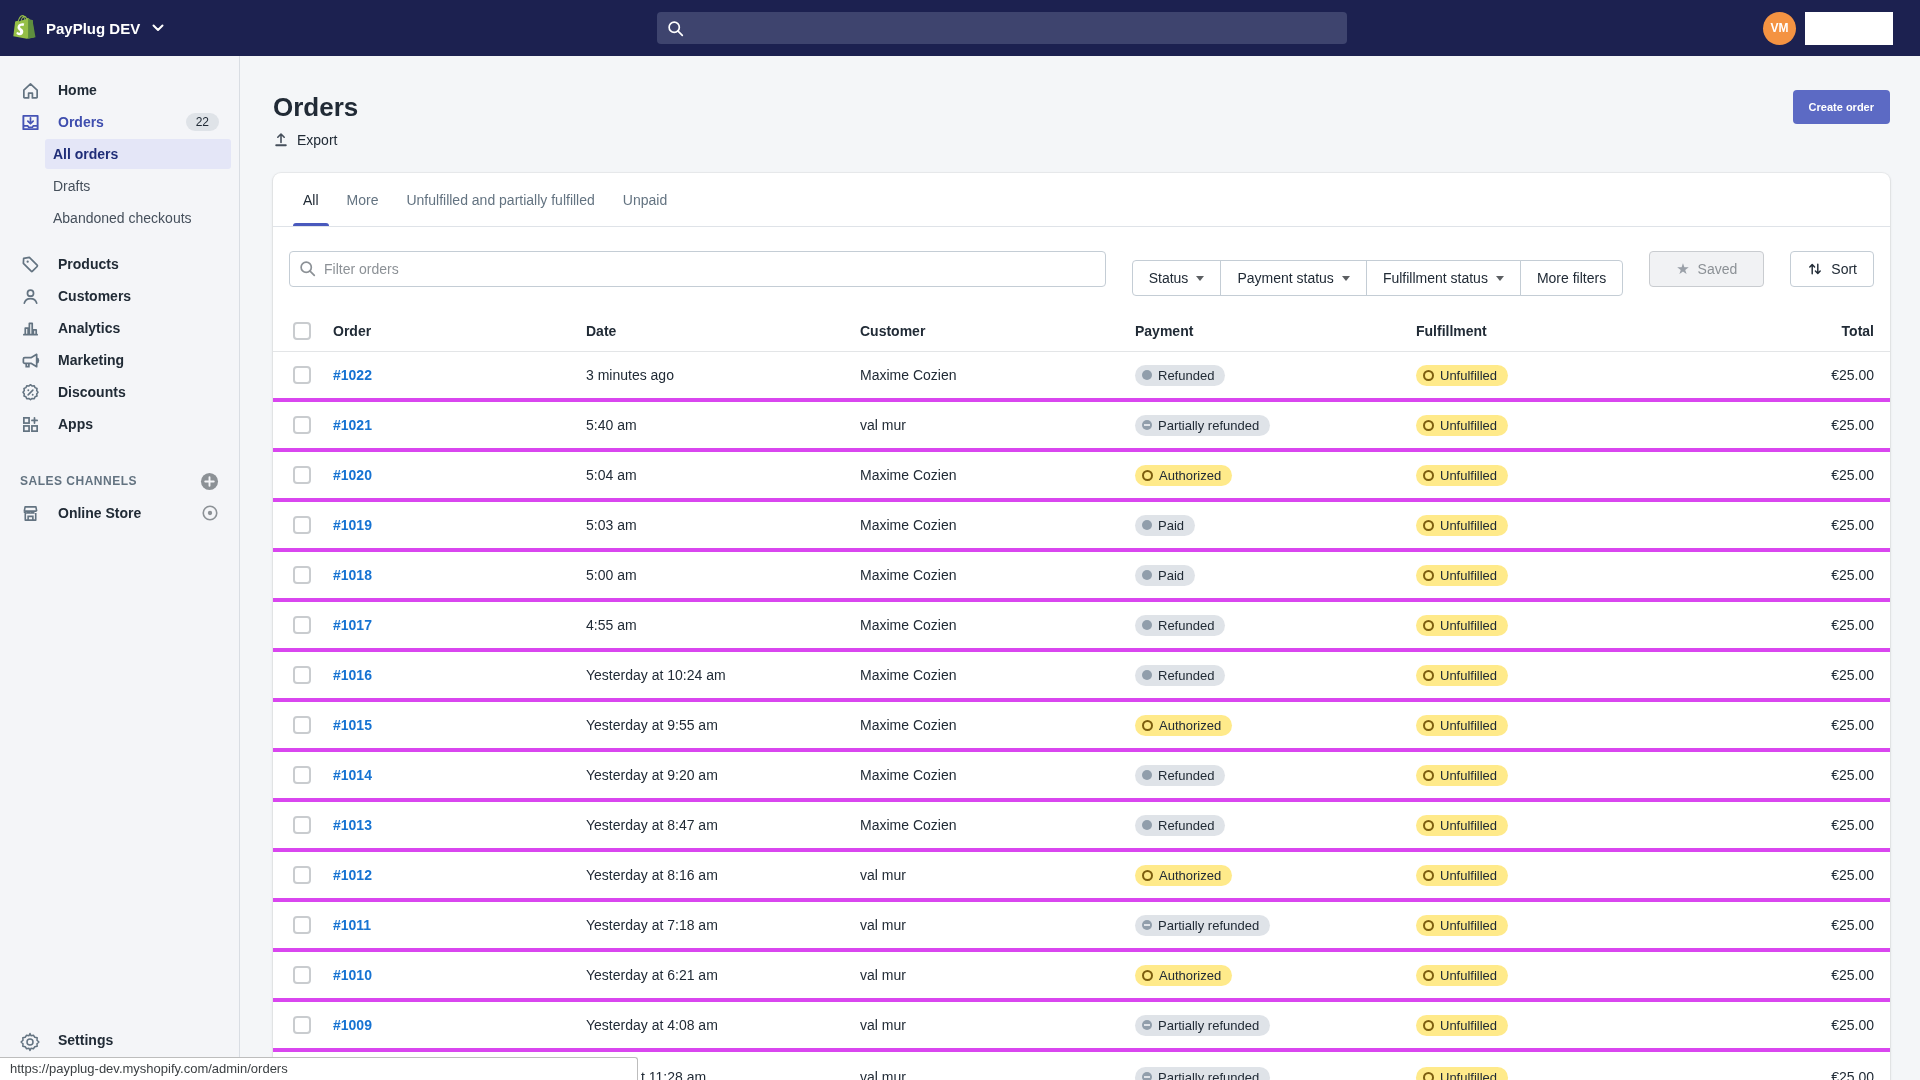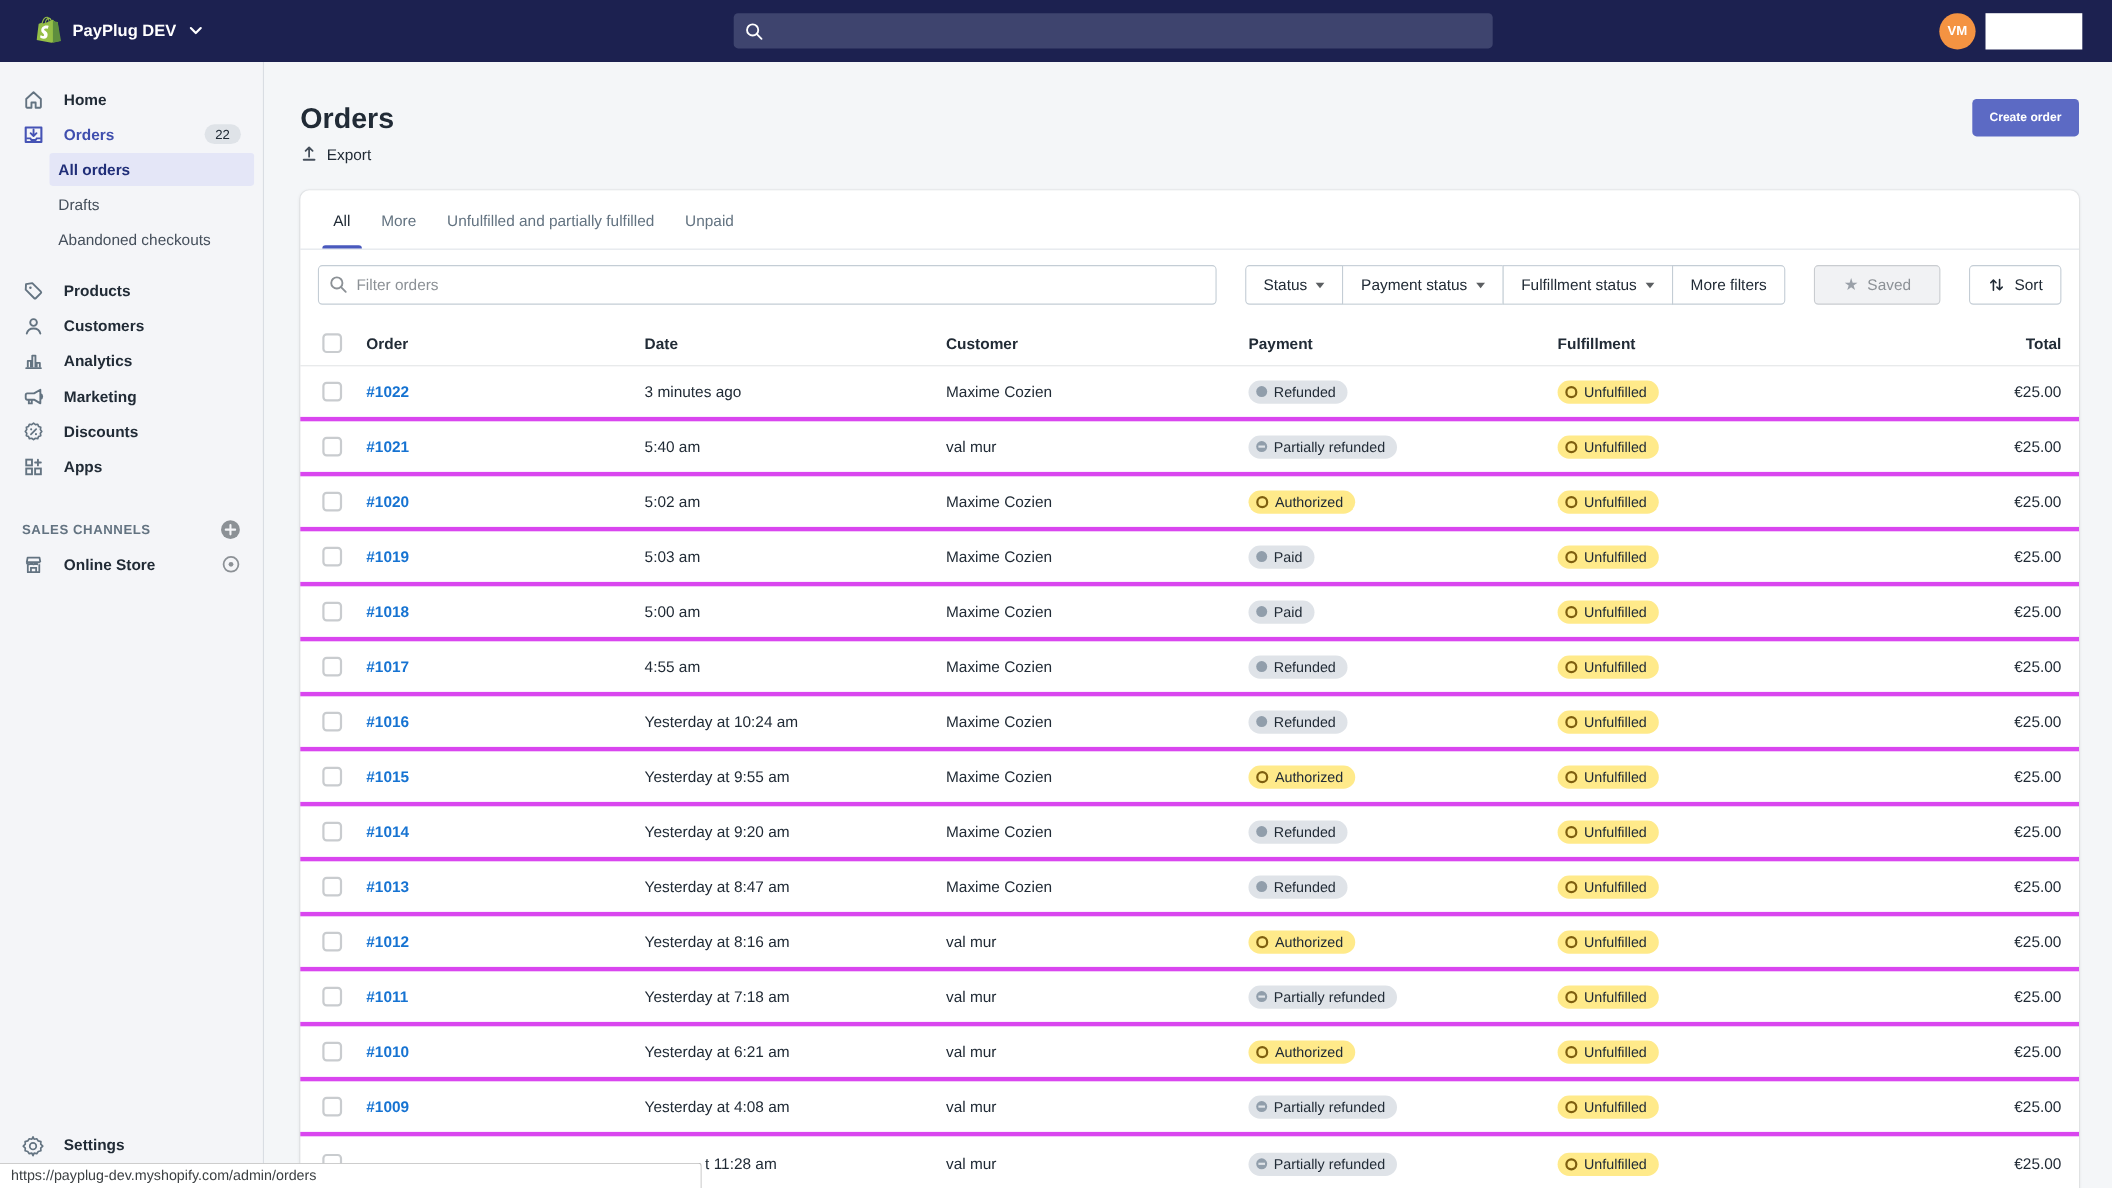--- a/index.html
+++ b/index.html
@@ -4,21 +4,21 @@
 <style>
   * { margin:0; padding:0; box-sizing:border-box; }
   html,body { width:1920px; height:1080px; overflow:hidden; }
   body {
     font-family:"Liberation Sans","DejaVu Sans",sans-serif;
     font-size:14px; color:#212b36; background:#f4f6f8;
   }
   
   .topbar {
     position:fixed; top:0; left:0; right:0; height:56px;
-    background:#1c2150; display:flex; align-items:center; z-index:30;padding-left:20px;
+    background:#1c2150; display:flex; align-items:center; z-index:30;
   }
   .brand { display:flex; align-items:center; gap:10px; padding-left:13px; width:240px; cursor:pointer; }
   .brand-name { color:#fff; font-weight:700; font-size:15px; }
   .brand svg.chev { margin-left:2px; }
   .topbar-center { flex:1; display:flex; justify-content:center; }
   .search-box {
     width:690px; height:32px; background:#3e446e; border-radius:4px;
     display:flex; align-items:center; padding:0 10px; gap:9px;
   }
   .search-box input {
@@ -103,21 +103,21 @@
   }
   .filterbar { display:flex; gap:26px; padding:14px 16px; align-items:center; }
   .filter-input-wrap { flex:1; position:relative; }
   .filter-input-wrap .ic { position:absolute; left:10px; top:9px; color:#8c9196; }
   .filter-input-wrap input {
     width:100%; height:36px; border:1px solid #c4cdd5; border-radius:4px;
     padding:0 12px 0 34px; font-size:14px; color:#212b36; outline:none; background:#fff;
   }
   .filter-input-wrap input::placeholder { color:#8c9196; }
   .btn-group { display:flex; }
-  .btn-group .fbtn { margin-left:-1px; border-radius:0; }
+  .btn-group .fbtn { margin-left:-1px; border-radius:0;margin-top:19px; }
   .btn-group .fbtn:first-child { border-radius:4px 0 0 4px; margin-left:0; }
   .btn-group .fbtn:last-child { border-radius:0 4px 4px 0; }
   .fbtn {
     height:36px; background:#fff; border:1px solid #c4cdd5; border-radius:4px;
     padding:0 16px; font-size:14px; color:#212b36; cursor:pointer;
     display:inline-flex; align-items:center; gap:8px; white-space:nowrap;
   }
   .fbtn .caret { width:0; height:0; border-left:4px solid transparent; border-right:4px solid transparent; border-top:5px solid #5c5f62; }
   .fbtn.saved { background:#f1f2f4; color:#8c9196; border-color:#c9ccd0; padding:0 26px; }
   .fbtn.saved .star { color:#9aa0a8; font-size:15px; }
@@ -429,21 +429,21 @@
             </span>
       <span class="c-total">€25.00</span>
     </div>
   </div>
 
   <div class="row">
     <div>
             <div class="checkbox"></div>
           </div>
     <div class="c-order"><a class="order-link" href="#">#1020</a></div>
-    <div class="c-date">5:02 am</div>
+    <div class="c-date">5:04 am</div>
     <div class="c-customer">Maxime Cozien</div>
     <div class="c-payment"><span class="badge yellow">
               <span class="dot open"></span>
               <span class="bl">Authorized</span>
             </span></div>
     <div class="c-fulfill" style="display:flex; align-items:center; justify-content:space-between;">
       <span class="badge yellow">
               <span class="dot open"></span>
               <span class="bl">Unfulfilled</span>
             </span>

